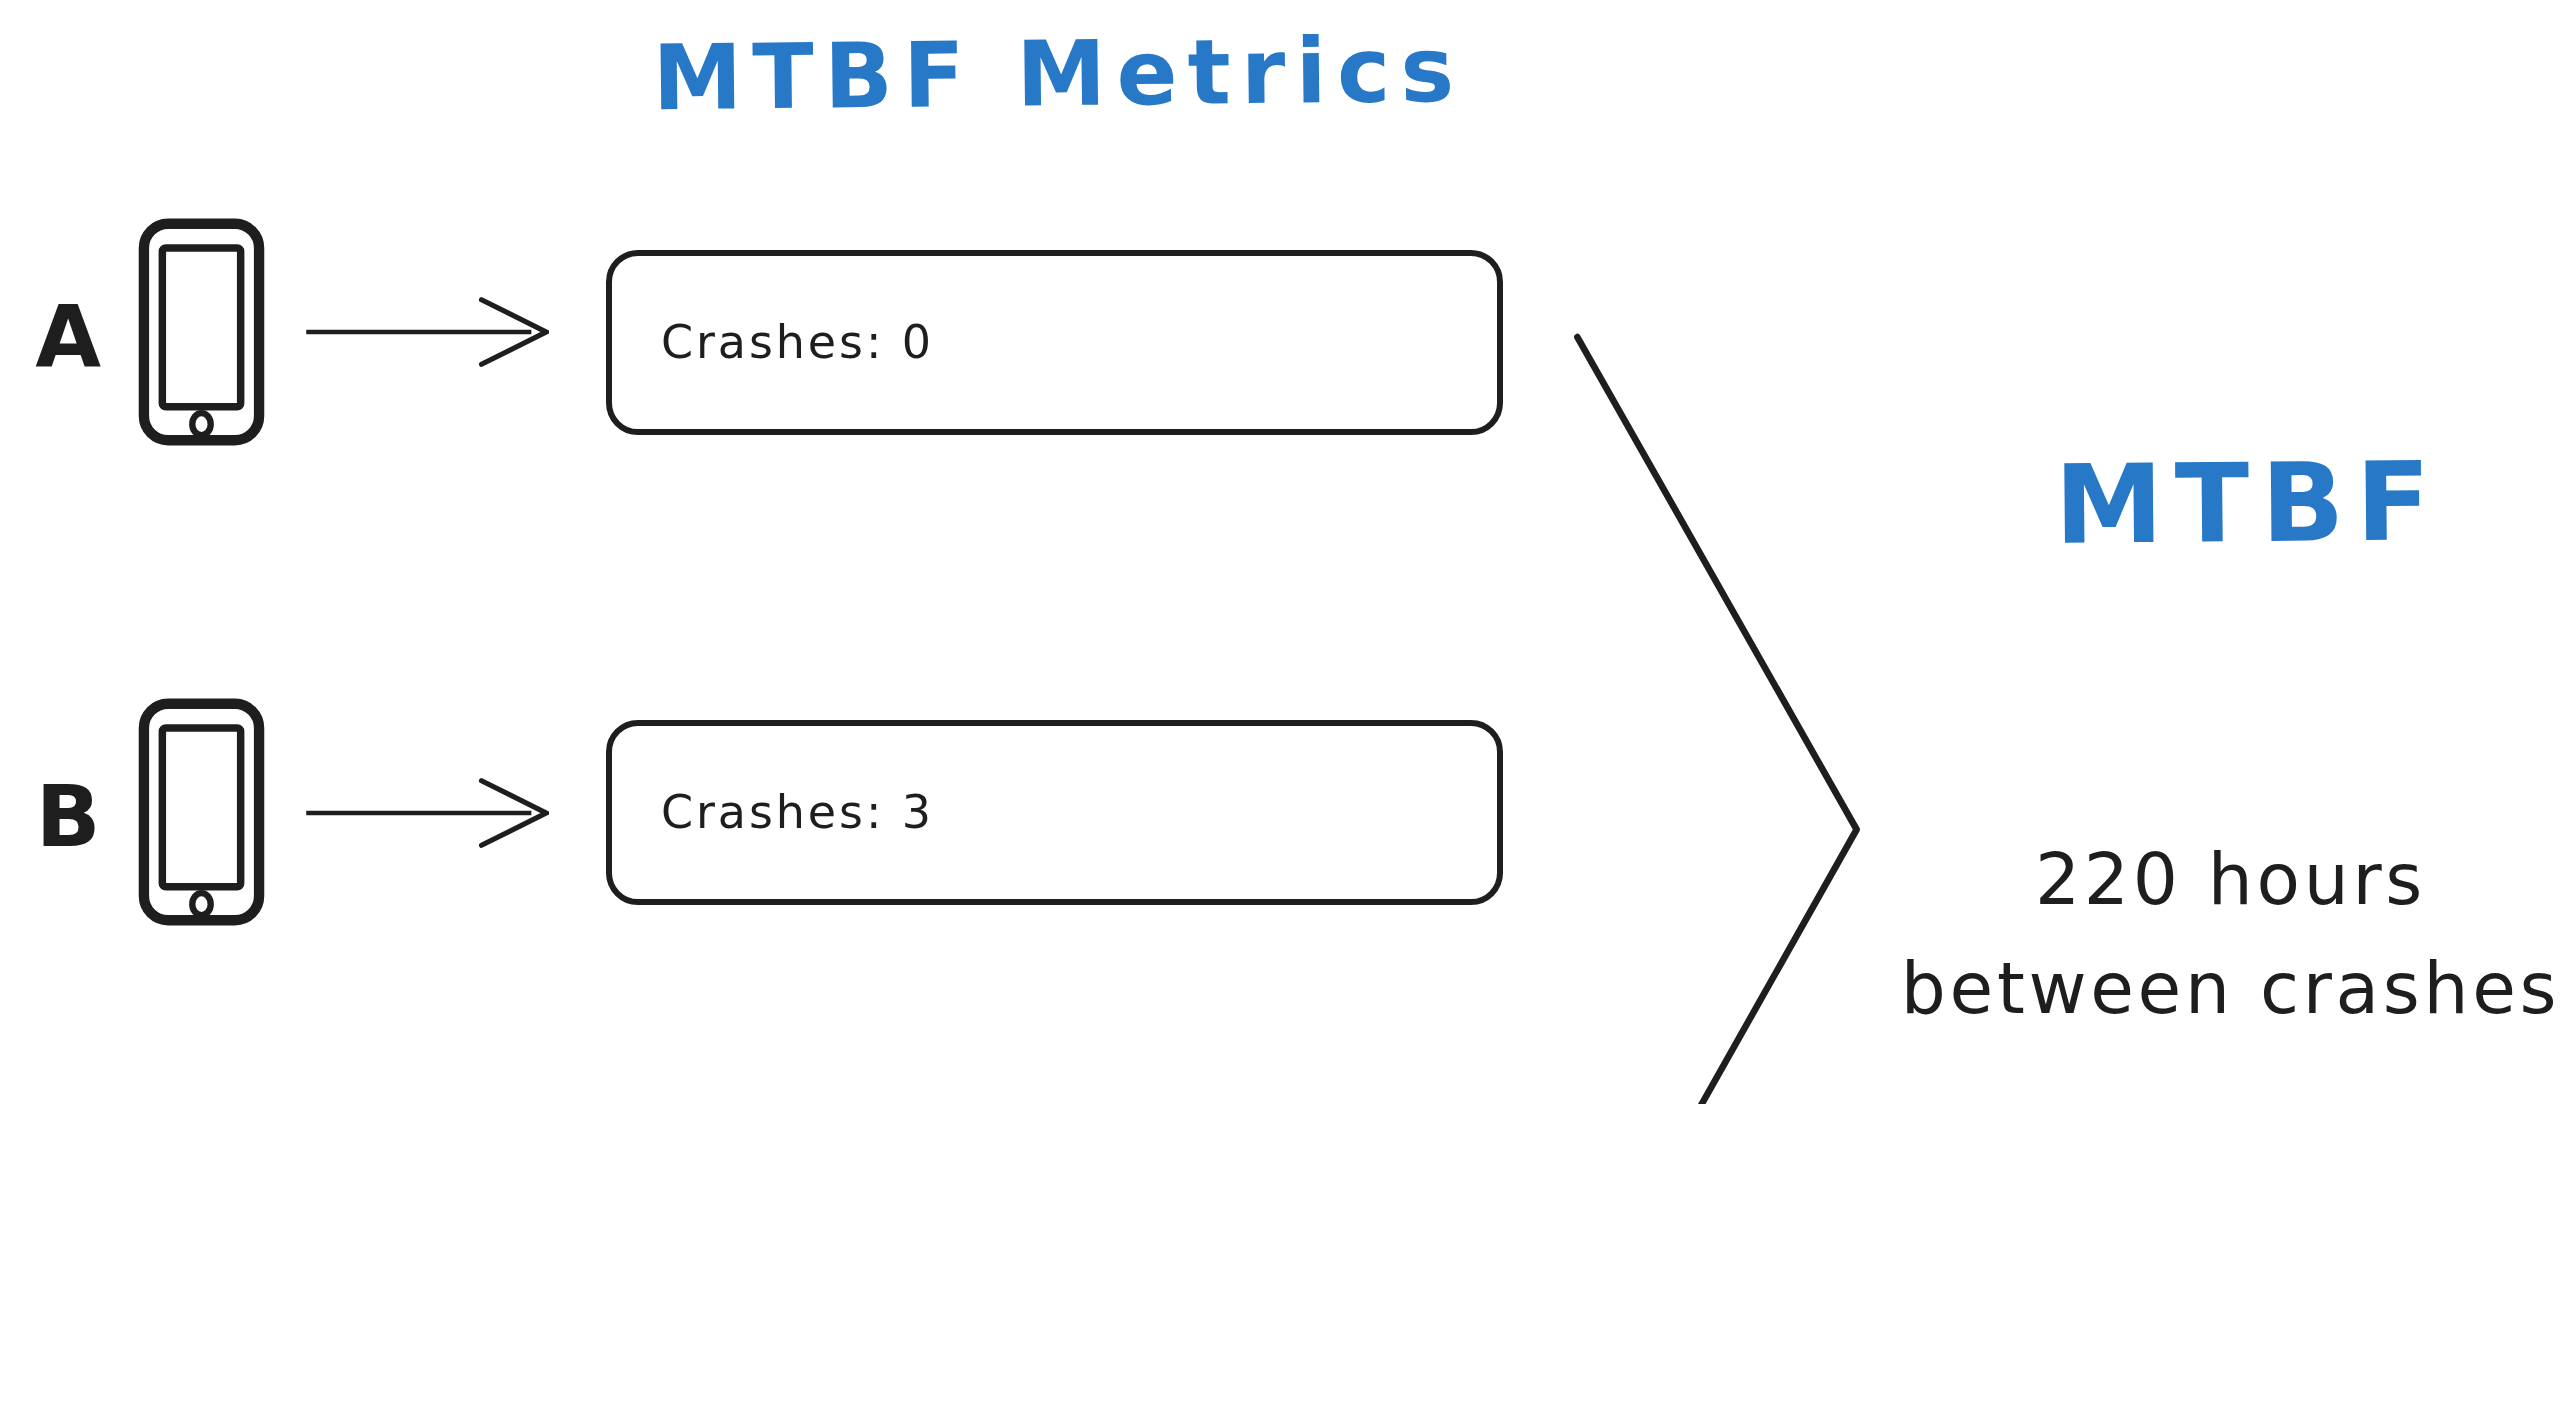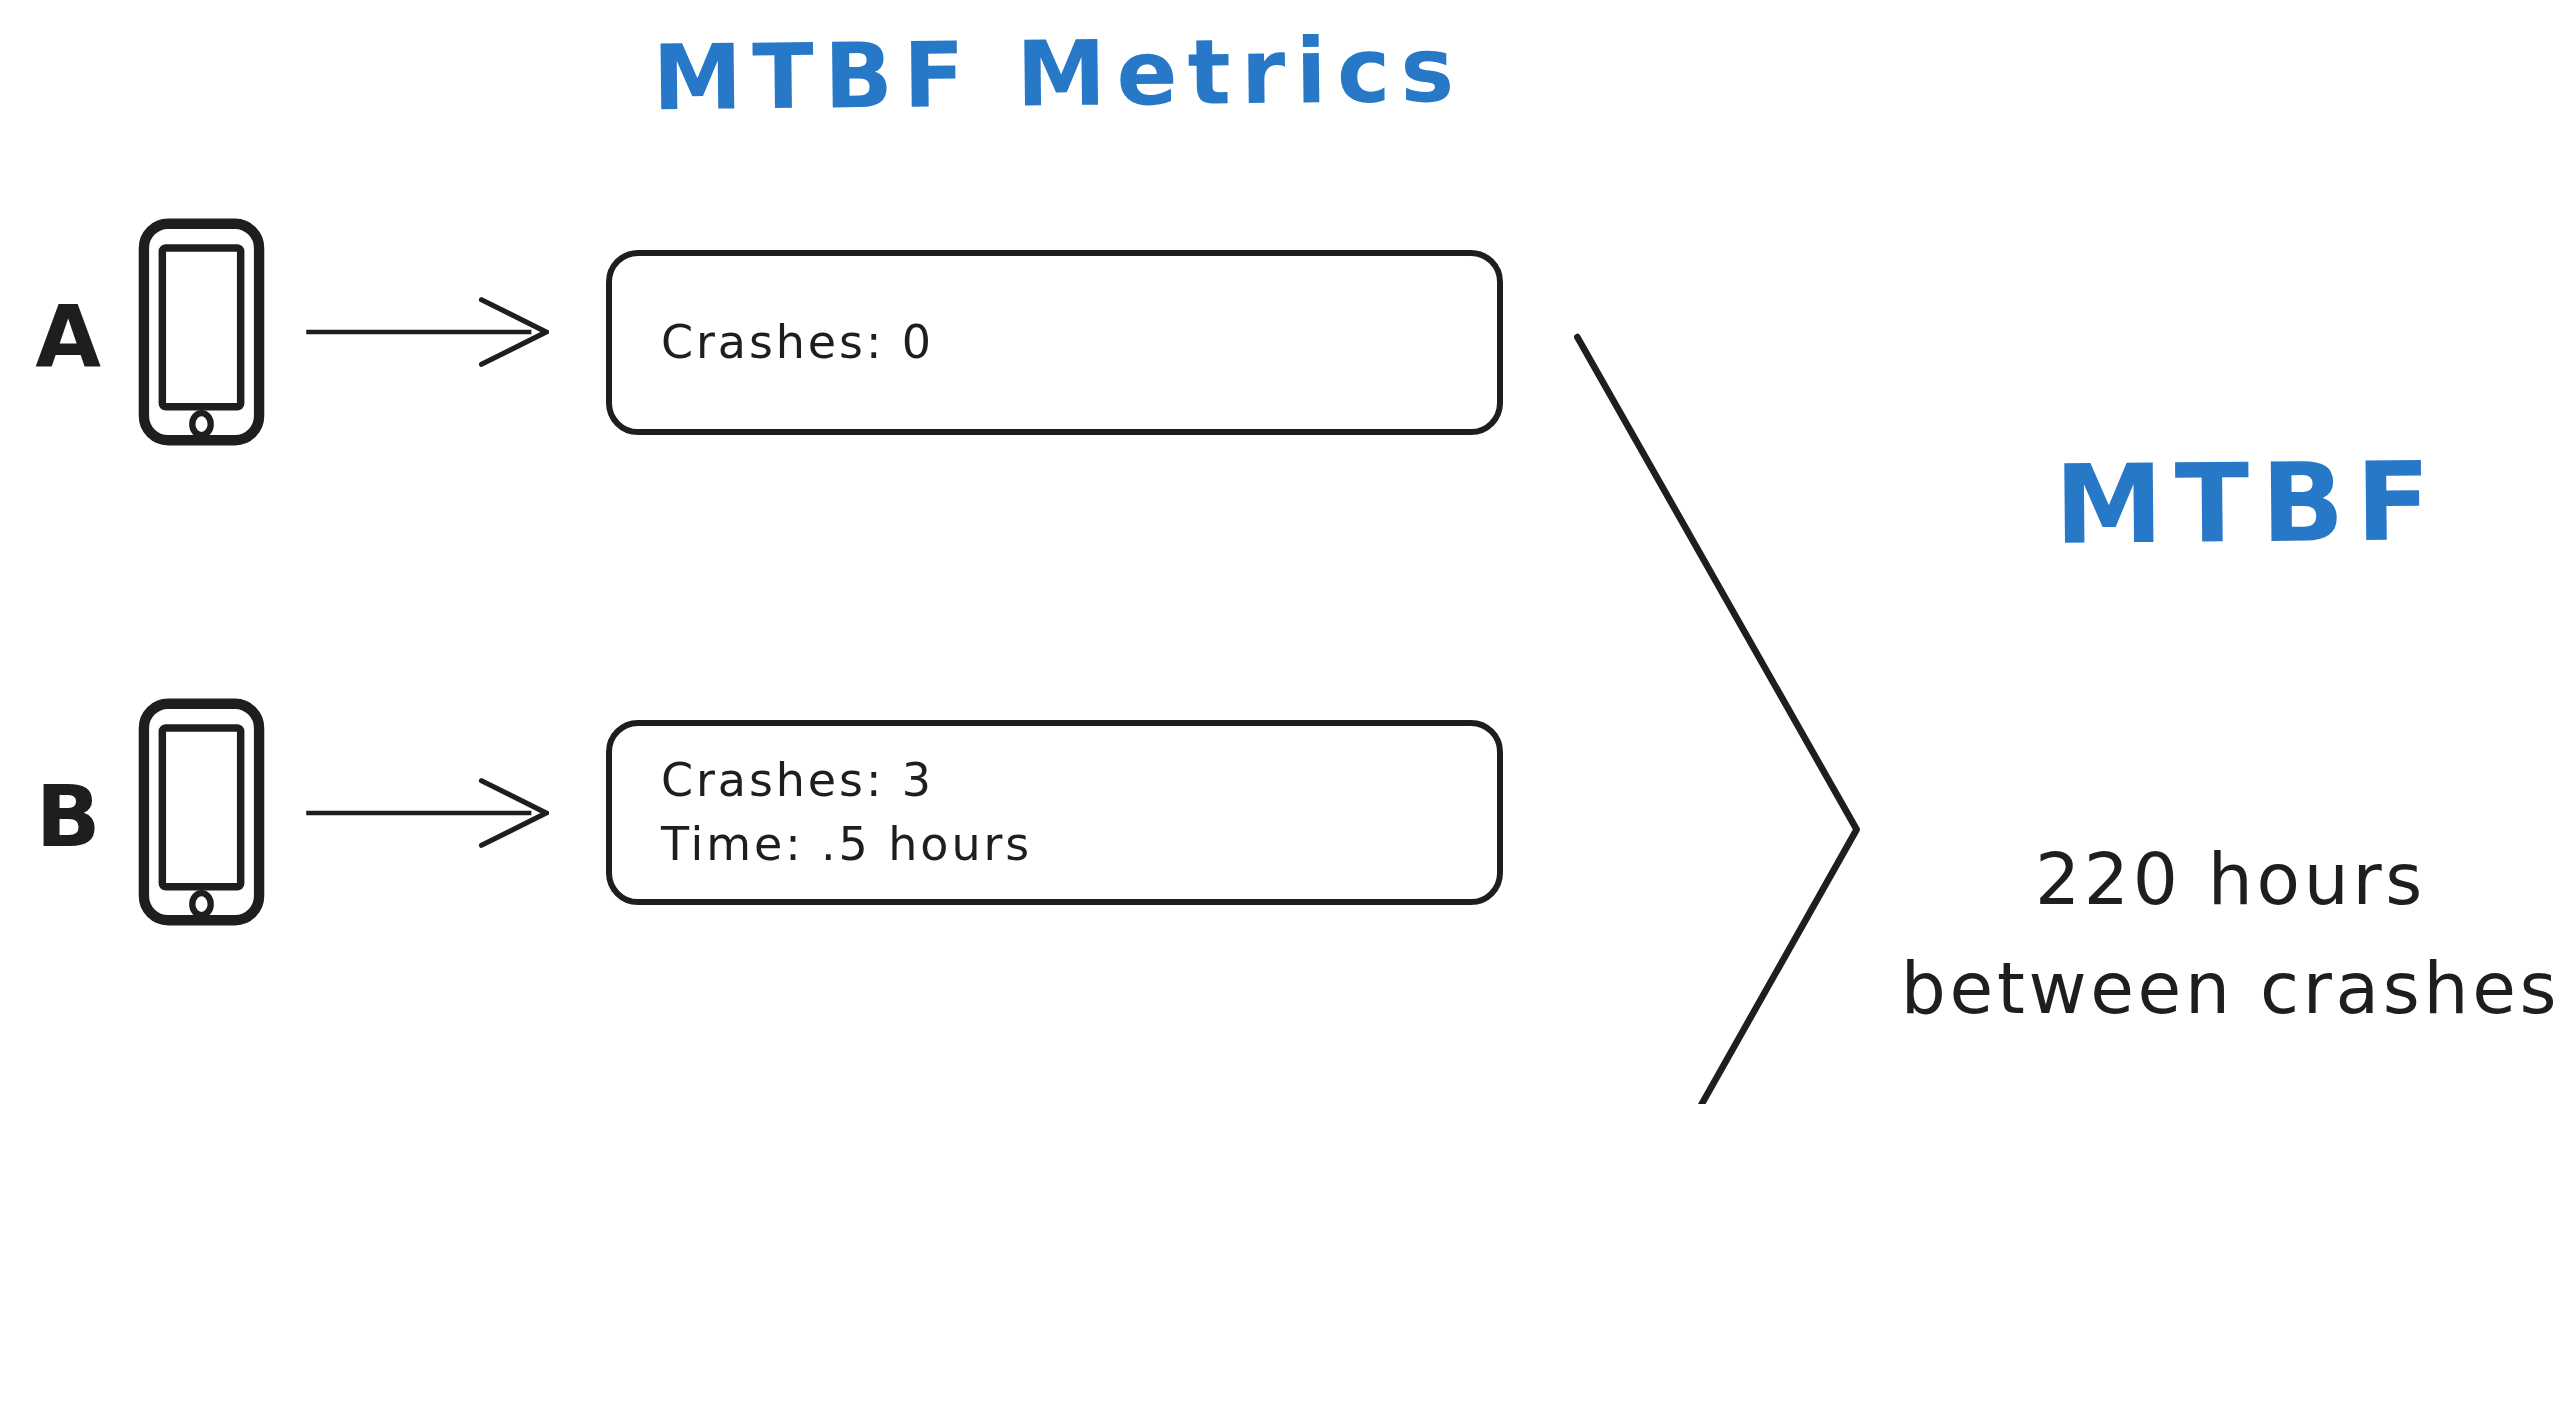--- a/index.html
+++ b/index.html
@@ -151,21 +151,20 @@
         </svg>
       </div>
       <div class="abs arrow">
         <svg viewBox="0 0 334 120" fill="none">
           <line x1="3" y1="60" x2="310" y2="60" stroke="#1e1e1e" stroke-width="6"></line>
           <path d="M242 16 L330 60 L242 104" stroke="#1e1e1e" stroke-width="7" stroke-linecap="round"></path>
         </svg>
       </div>
       <div class="abs metric-box">
         <div class="metric-line">Crashes: 3</div>
-        <div class="metric-line">Time: .5 hours</div>
       </div>
     </div>
   </div>
 
   <div>
     <div class="row-c">
       <div class="abs device-label">C</div>
       <div class="abs phone">
         <svg viewBox="0 0 112 200" fill="none">
           <rect x="6" y="6" width="100" height="188" rx="21" stroke="#1e1e1e" stroke-width="9"></rect>

